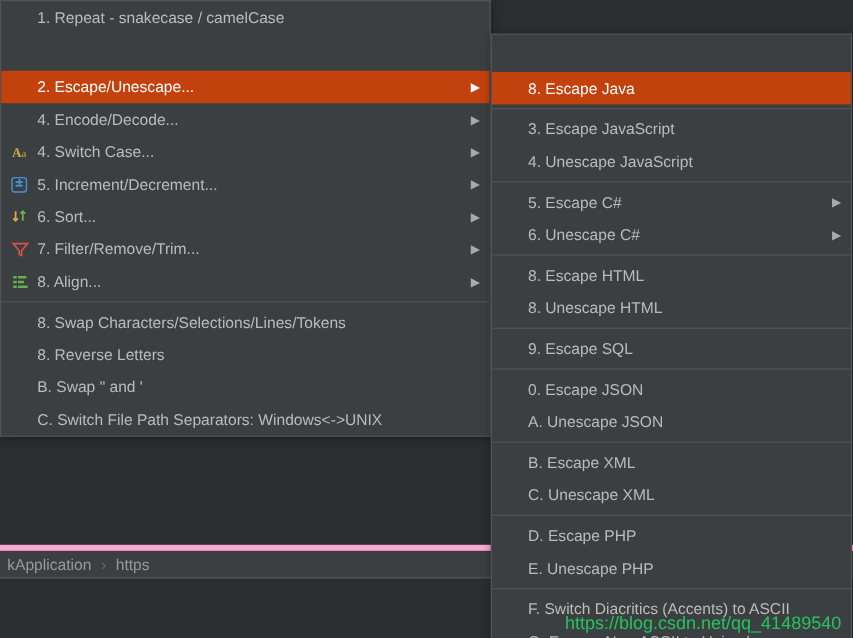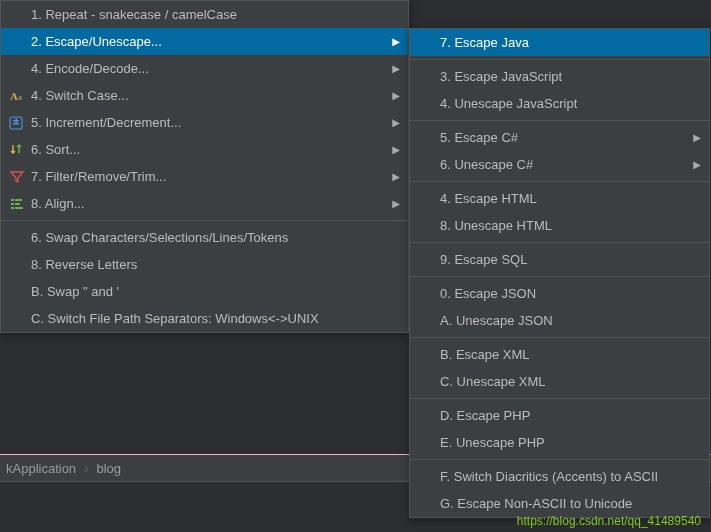--- a/index.html
+++ b/index.html
@@ -31,22 +31,23 @@
     }
     .menu-item {
       display: flex;
       align-items: center;
       height: 27px;
       padding: 0 8px 0 6px;
       cursor: pointer;
       position: relative;
     }
     .menu-item.selected {
-      background: #0369a1;
+      background: #c2410c;
       color: #ffffff;
+      margin-top: 31px;
     }
     .menu-item .icon {
       width: 20px;
       height: 16px;
       display: flex;
       align-items: center;
       justify-content: center;
       margin-right: 4px;
       flex-shrink: 0;
     }
@@ -70,52 +71,52 @@
     .breadcrumb {
       position: absolute;
       left: 0;
       bottom: 50px;
       height: 28px;
       display: flex;
       align-items: center;
       padding: 0 6px;
       color: #999999;
       font-size: 13px;
-      border-top: 1px solid #f9a8d4;
+      border-top: 5px solid #f9a8d4;
       border-bottom: 1px solid #515355;
       width: 100%;
       background: #3c3f41;
     }
     .crumb-sep {
       margin: 0 8px;
       color: #666666;
     }
     .watermark {
       position: absolute;
       right: 10px;
       bottom: 4px;
-      font-size: 12px;
-      color: #84cc16;
+      font-size: 15px;
+      color: #22c55e;
       font-family: Arial, sans-serif;
     }
     .bg-dark {
       position: absolute;
       left: 0; right: 0; top: 360px; bottom: 0;
       background: #2b2d30;
     }
   </style>
 </head>
 <body>
 
 <div class="bg-dark"></div>
 
 <div class="breadcrumb">
   <span>kApplication</span>
   <span class="crumb-sep">›</span>
-  <span>blog</span>
+  <span>https</span>
 </div>
 
 <div class="menu main" id="main-menu">
     <div class="menu-item">
       <span class="icon"></span>
       <span class="label">1. Repeat - snakecase / camelCase</span>
     </div>
     <div class="menu-item selected">
       <span class="icon"></span>
       <span class="label">2. Escape/Unescape...</span>
@@ -177,39 +178,39 @@
           <rect x="2" y="11" width="3" height="2" fill="#6ab04c"></rect>
           <rect x="6" y="11" width="8" height="2" fill="#6ab04c"></rect>
         </svg>
       </span>
       <span class="label">8. Align...</span>
       <span class="arrow">▶</span>
     </div>
     <div class="divider"></div>
     <div class="menu-item">
       <span class="icon"></span>
-      <span class="label">6. Swap Characters/Selections/Lines/Tokens</span>
+      <span class="label">8. Swap Characters/Selections/Lines/Tokens</span>
     </div>
     <div class="menu-item">
       <span class="icon"></span>
       <span class="label">8. Reverse Letters</span>
     </div>
     <div class="menu-item">
       <span class="icon"></span>
       <span class="label">B. Swap " and '</span>
     </div>
     <div class="menu-item">
       <span class="icon"></span>
       <span class="label">C. Switch File Path Separators: Windows&lt;-&gt;UNIX</span>
     </div>
   </div>
 <div class="menu sub" id="sub-menu">
     <div class="menu-item selected">
       <span class="icon"></span>
-      <span class="label">7. Escape Java</span>
+      <span class="label">8. Escape Java</span>
     </div>
     <div class="divider"></div>
     <div class="menu-item">
       <span class="icon"></span>
       <span class="label">3. Escape JavaScript</span>
     </div>
     <div class="menu-item">
       <span class="icon"></span>
       <span class="label">4. Unescape JavaScript</span>
     </div>
@@ -220,21 +221,21 @@
       <span class="arrow">▶</span>
     </div>
     <div class="menu-item">
       <span class="icon"></span>
       <span class="label">6. Unescape C#</span>
       <span class="arrow">▶</span>
     </div>
     <div class="divider"></div>
     <div class="menu-item">
       <span class="icon"></span>
-      <span class="label">4. Escape HTML</span>
+      <span class="label">8. Escape HTML</span>
     </div>
     <div class="menu-item">
       <span class="icon"></span>
       <span class="label">8. Unescape HTML</span>
     </div>
     <div class="divider"></div>
     <div class="menu-item">
       <span class="icon"></span>
       <span class="label">9. Escape SQL</span>
     </div>

